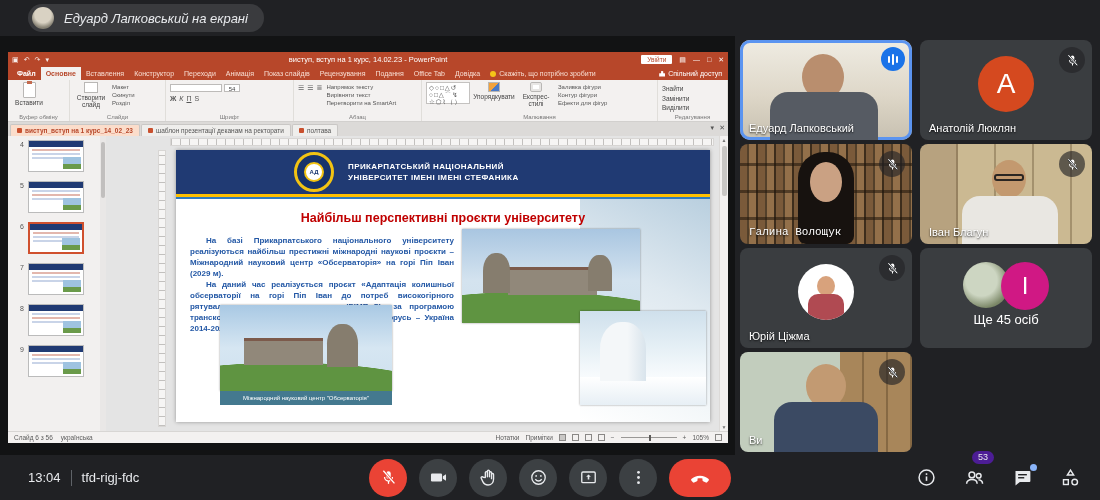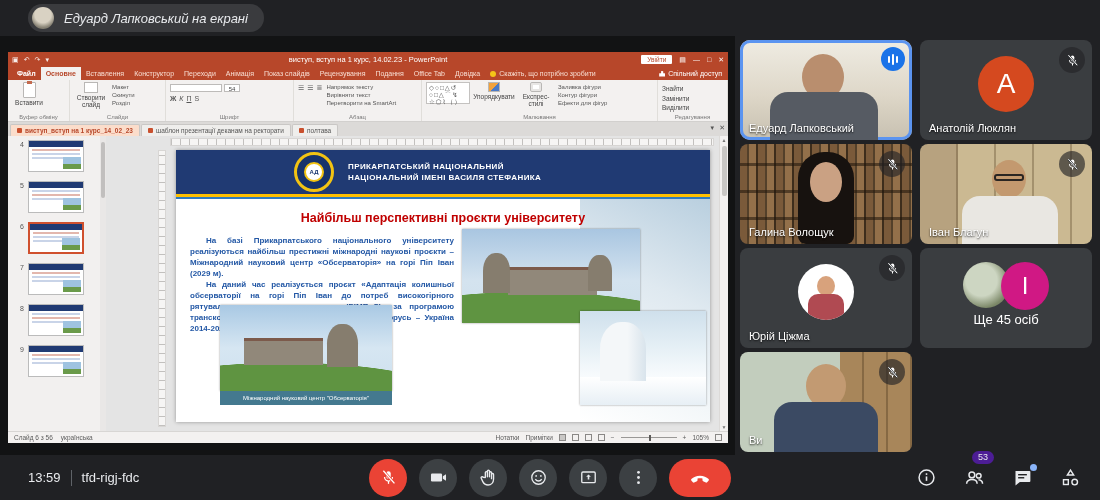--- a/index.html
+++ b/index.html
@@ -134,21 +134,21 @@
   .t1 .pbody { left:30px; top:52px; width:108px; height:56px; background:#565b63; }
   
   .bigavatar { position:absolute; left:50%; top:44%; transform:translate(-50%,-50%); width:56px; height:56px; border-radius:50%; display:flex; align-items:center; justify-content:center; color:#fff; font-size:28px; }
   .t2 .bigavatar { background:#d5491f; }
   
   .t3 { background:linear-gradient(180deg,#d8d1c2 0%,#cfc7b7 70%,#b9b1a1 100%); }
   .t3 .frame { position:absolute; background:#b4a184; border:1px solid #8e7c5f; }
   .t3 .phead { left:74px; top:24px; width:30px; height:32px; background:#c8a07c; }
   .t3 .pbody { left:46px; top:54px; width:86px; height:46px; background:#8f949e; }
   
-  .t4 { background:repeating-linear-gradient(90deg,#7a5a3a 0 7px,#53402a 7px 9px,#93704a 9px 16px,#3d2d1c 16px 18px); }
+  .t4 { background:repeating-linear-gradient(90deg,#7a5a3a 0 7px,#53402a 7px 9px,#93704a 9px 16px,#3d2d1c 16px 18px);font-family:Liberation Mono, monospace; }
   .t4:before { content:""; position:absolute; inset:0; background:repeating-linear-gradient(0deg,transparent 0 24px,rgba(30,20,10,.55) 24px 27px); }
   .t4 .hair { position:absolute; left:58px; top:8px; width:56px; height:92px; border-radius:26px 26px 8px 8px; background:#17120f; }
   .t4 .phead { left:70px; top:18px; width:32px; height:40px; background:#caa183; }
   
   .t5 .photoav { position:absolute; left:50%; top:44%; transform:translate(-50%,-50%); width:56px; height:56px; border-radius:50%; background:#fff; overflow:hidden; }
   .t5 .photoav .h { position:absolute; left:19px; top:12px; width:18px; height:20px; border-radius:50%; background:#d8a27c; }
   .t5 .photoav .b { position:absolute; left:10px; top:30px; width:36px; height:26px; border-radius:10px 10px 0 0; background:#b04a52; }
   
   .t6 { background:linear-gradient(90deg,#b7a27f 0 22%,#cbb992 22% 100%); }
   .t6:before { content:""; position:absolute; inset:0; background:repeating-linear-gradient(90deg,transparent 0 36px,rgba(90,70,40,.35) 36px 38px); }
@@ -401,21 +401,21 @@
           <div class="hruler"></div>
           <div class="vruler"></div>
 
           <div class="slide">
             <div class="sl-header">
               <div class="sl-logo">
                 <div class="inner">АД</div>
               </div>
               <div class="sl-org">
                 <div>ПРИКАРПАТСЬКИЙ НАЦІОНАЛЬНИЙ</div>
-                <div>НАЦІОНАЛЬНИЙ  ІМЕНІ ВАСИЛЯ СТЕФАНИКА</div>
+                <div>УНІВЕРСИТЕТ  ІМЕНІ ІМЕНІ СТЕФАНИКА</div>
               </div>
             </div>
             <div class="stripe-y"></div>
             <div class="stripe-b"></div>
             <div class="sl-body">
               <div class="bg-art"></div>
               <div class="sl-title">Найбільш перспективні проєкти університету</div>
               <div class="sl-text">
                 <p>На базі Прикарпатського національного університету реалізуються найбільш престижні міжнародні наукові проєкти – Міжнародний науковий центр «Обсерваторія» на горі Піп Іван (2029 м).</p>
                 <p>На даний час реалізується проєкт «Адаптація колишньої обсерваторії на горі Піп Іван до потреб високогірного рятувального навчального центру (PIMReC)» за програмою транскордонного співробітництва Польща - Білорусь – Україна 2014-2020 на суму 1 053 000 євро</p>
@@ -564,21 +564,21 @@
             <line x1="5.5" y1="3.5" x2="19.5" y2="19.5" stroke="var(--slashgap)" stroke-width="3.4"></line>
             <line x1="5.5" y1="3.5" x2="19.5" y2="19.5" stroke="#fff" stroke-width="1.6"></line>
           </svg>
       </div>
       <span class="nm">Ви</span>
     </div>
   </div>
 
   <div class="bottombar">
     <div class="bb-left">
-      <span>13:59</span>
+      <span>13:04</span>
       <span class="bb-div"></span>
       <span>tfd-rigj-fdc</span>
     </div>
     <div class="bb-center">
       <button class="cbtn red">
         <svg viewBox="0 0 24 24">
             <rect x="9.2" y="4" width="5.6" height="9.5" rx="2.8" fill="#fff"></rect>
             <path d="M7 11.5a5 5 0 0 0 10 0" fill="none" stroke="#fff" stroke-width="1.6"></path>
             <line x1="12" y1="16.5" x2="12" y2="20" stroke="#fff" stroke-width="1.6"></line>
             <line x1="5.5" y1="3.5" x2="19.5" y2="19.5" stroke="var(--slashgap)" stroke-width="3.4"></line>

